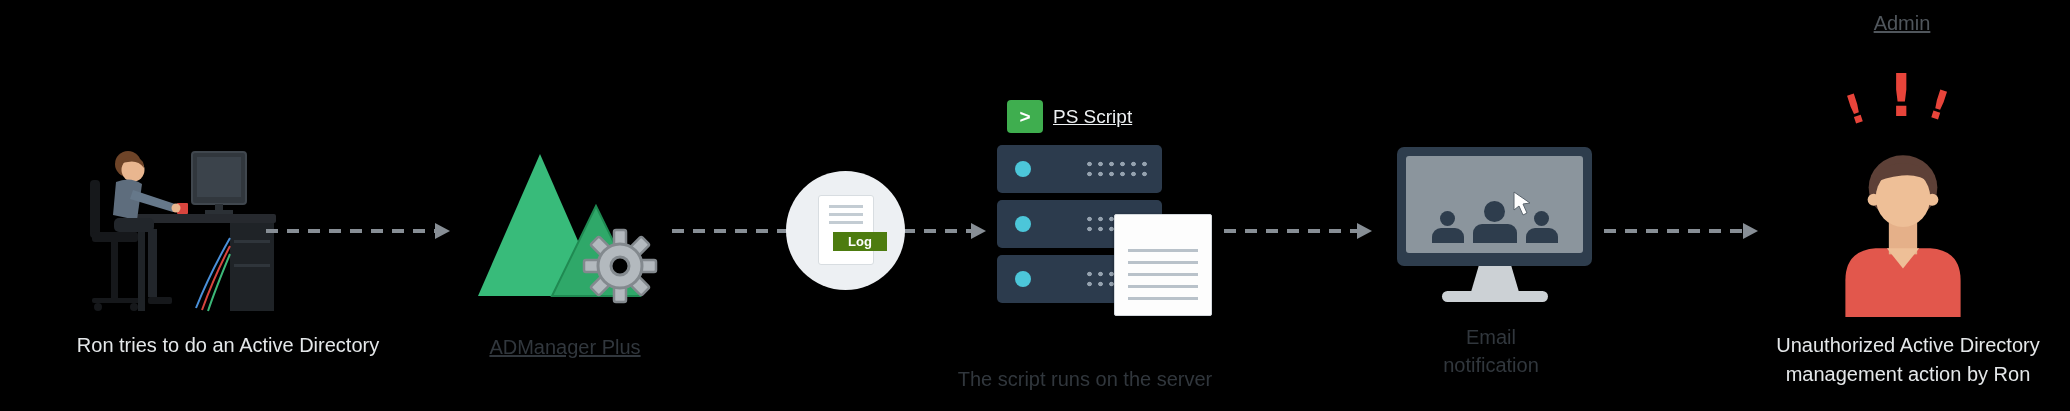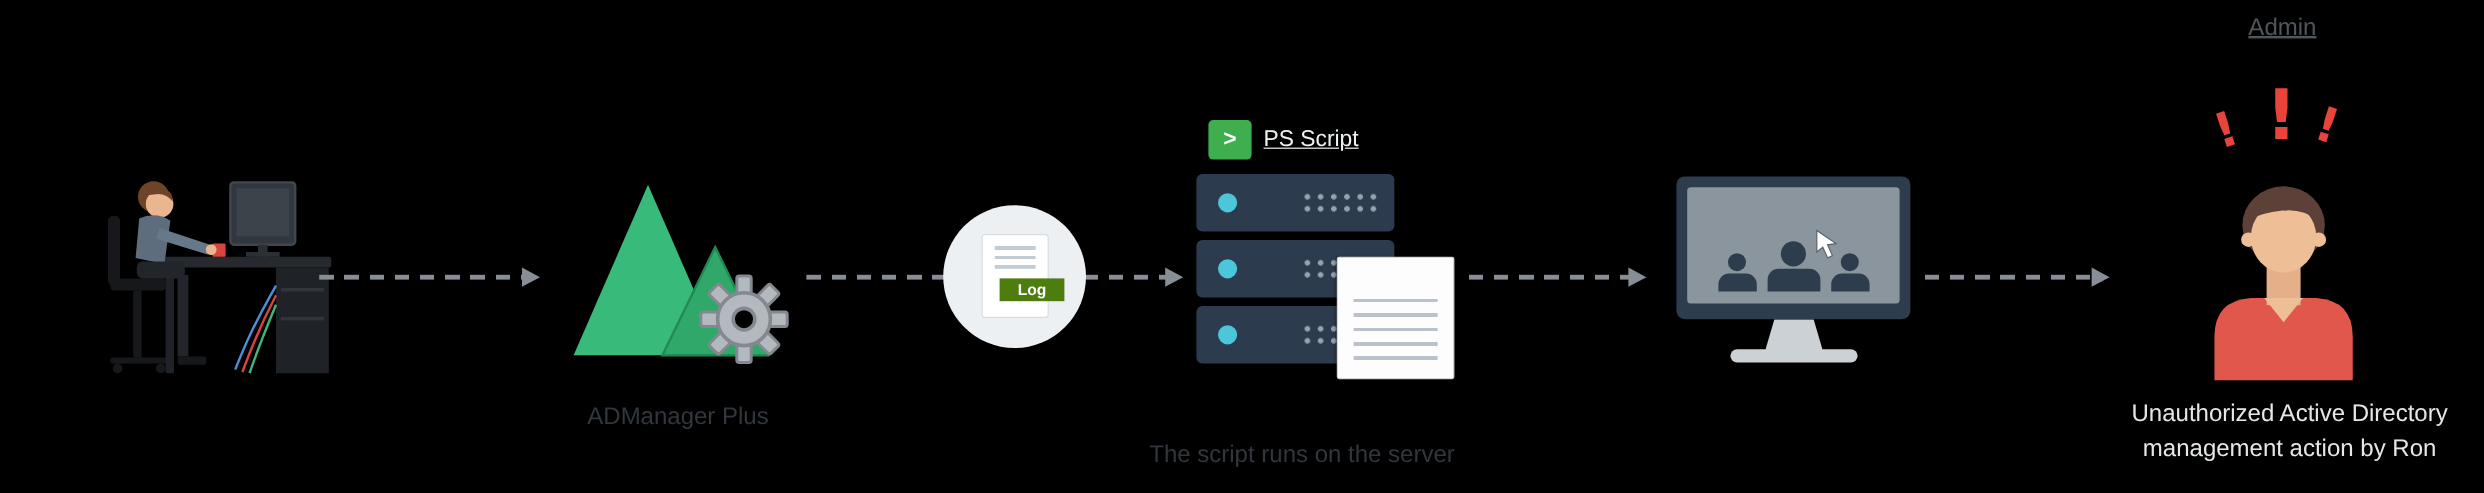--- a/index.html
+++ b/index.html
@@ -103,20 +103,21 @@
     <path d="M43 45 Q50 36 60 40 Q66 42 66 50 Q60 42 50 44 Z" fill="#6e4428"></path>
     <path d="M38 64 Q52 58 64 66 L59 102 L35 97 Z" fill="#5e6d7d"></path>
     <path d="M55 72 L97 86 L95 94 L52 81 Z" fill="#66788a"></path>
     <circle cx="98" cy="90" r="4.5" fill="#e9b68f"></circle>
     <rect x="36" y="100" width="40" height="14" rx="5" fill="#22262b"></rect>
     <rect x="70" y="111" width="9" height="68" fill="#22262b"></rect>
     <rect x="70" y="179" width="24" height="7" rx="2" fill="#16181b"></rect>
   </svg>
 
   <div class="caption light" style="left:58px;top:331px;width:340px;">
+    <div>Ron tries to do an Active Directory</div>
   </div>
 
   <div class="arrow" style="left:266px;top:223px;width:184px;">
     <div class="dash"></div>
     <div class="head"></div>
   </div>
 
   <svg class="abs" style="left:468px;top:148px;" width="205" height="168" viewBox="0 0 205 168">
     <polygon points="72,6 10,148 134,148" fill="#38bb7a"></polygon>
     <polygon points="128,58 84,148 172,148" fill="#2fa869" stroke="#1f8a52" stroke-width="2"></polygon>
@@ -127,21 +128,21 @@
       <rect x="146" y="82" width="12" height="16" rx="2" transform="rotate(135 152 118)" fill="#b3b9be" stroke="#83898e" stroke-width="2.5"></rect>
       <rect x="146" y="82" width="12" height="16" rx="2" transform="rotate(180 152 118)" fill="#b3b9be" stroke="#83898e" stroke-width="2.5"></rect>
       <rect x="146" y="82" width="12" height="16" rx="2" transform="rotate(225 152 118)" fill="#b3b9be" stroke="#83898e" stroke-width="2.5"></rect>
       <rect x="146" y="82" width="12" height="16" rx="2" transform="rotate(270 152 118)" fill="#b3b9be" stroke="#83898e" stroke-width="2.5"></rect>
       <rect x="146" y="82" width="12" height="16" rx="2" transform="rotate(315 152 118)" fill="#b3b9be" stroke="#83898e" stroke-width="2.5"></rect>
       <circle cx="152" cy="118" r="22" fill="#b3b9be" stroke="#83898e" stroke-width="3"></circle>
       <circle cx="152" cy="118" r="9" fill="#000000" stroke="#83898e" stroke-width="3"></circle>
     </g>
   </svg>
 
-  <div class="caption faint" style="left:400px;top:333px;width:330px;">
+  <div class="caption faint" style="left:400px;top:333px;width:330px;text-decoration:underline;">
     <div>ADManager Plus</div>
   </div>
 
   <div class="arrow" style="left:672px;top:223px;width:314px;">
     <div class="dash"></div>
     <div class="head"></div>
   </div>
 
   <div class="log-circle">
     <div class="log-doc">
@@ -198,20 +199,24 @@
           </div>
       </div>
       <svg class="cursor" width="22" height="26" viewBox="0 0 22 26">
         <path d="M2 1 L2 19 L7 15 L11 24 L15 22 L11 13 L18 12 Z" fill="#ffffff" stroke="#5a646d" stroke-width="1"></path>
       </svg>
     </div>
   </div>
   <div class="monitor-neck"></div>
   <div class="monitor-base"></div>
 
+  <div class="caption faint" style="left:1341px;top:323px;width:300px;line-height:28px;">
+    <div>Email</div>
+    <div>notification</div>
+  </div>
 
   <div class="arrow" style="left:1604px;top:223px;width:154px;">
     <div class="dash"></div>
     <div class="head"></div>
   </div>
 
   <div class="admin-label">Admin</div>
 
   <div class="excl" style="left:1846px;top:86px;font-size:40px;transform:rotate(-18deg);">!</div>
   <div class="excl" style="left:1888px;top:62px;font-size:58px;">!</div>

